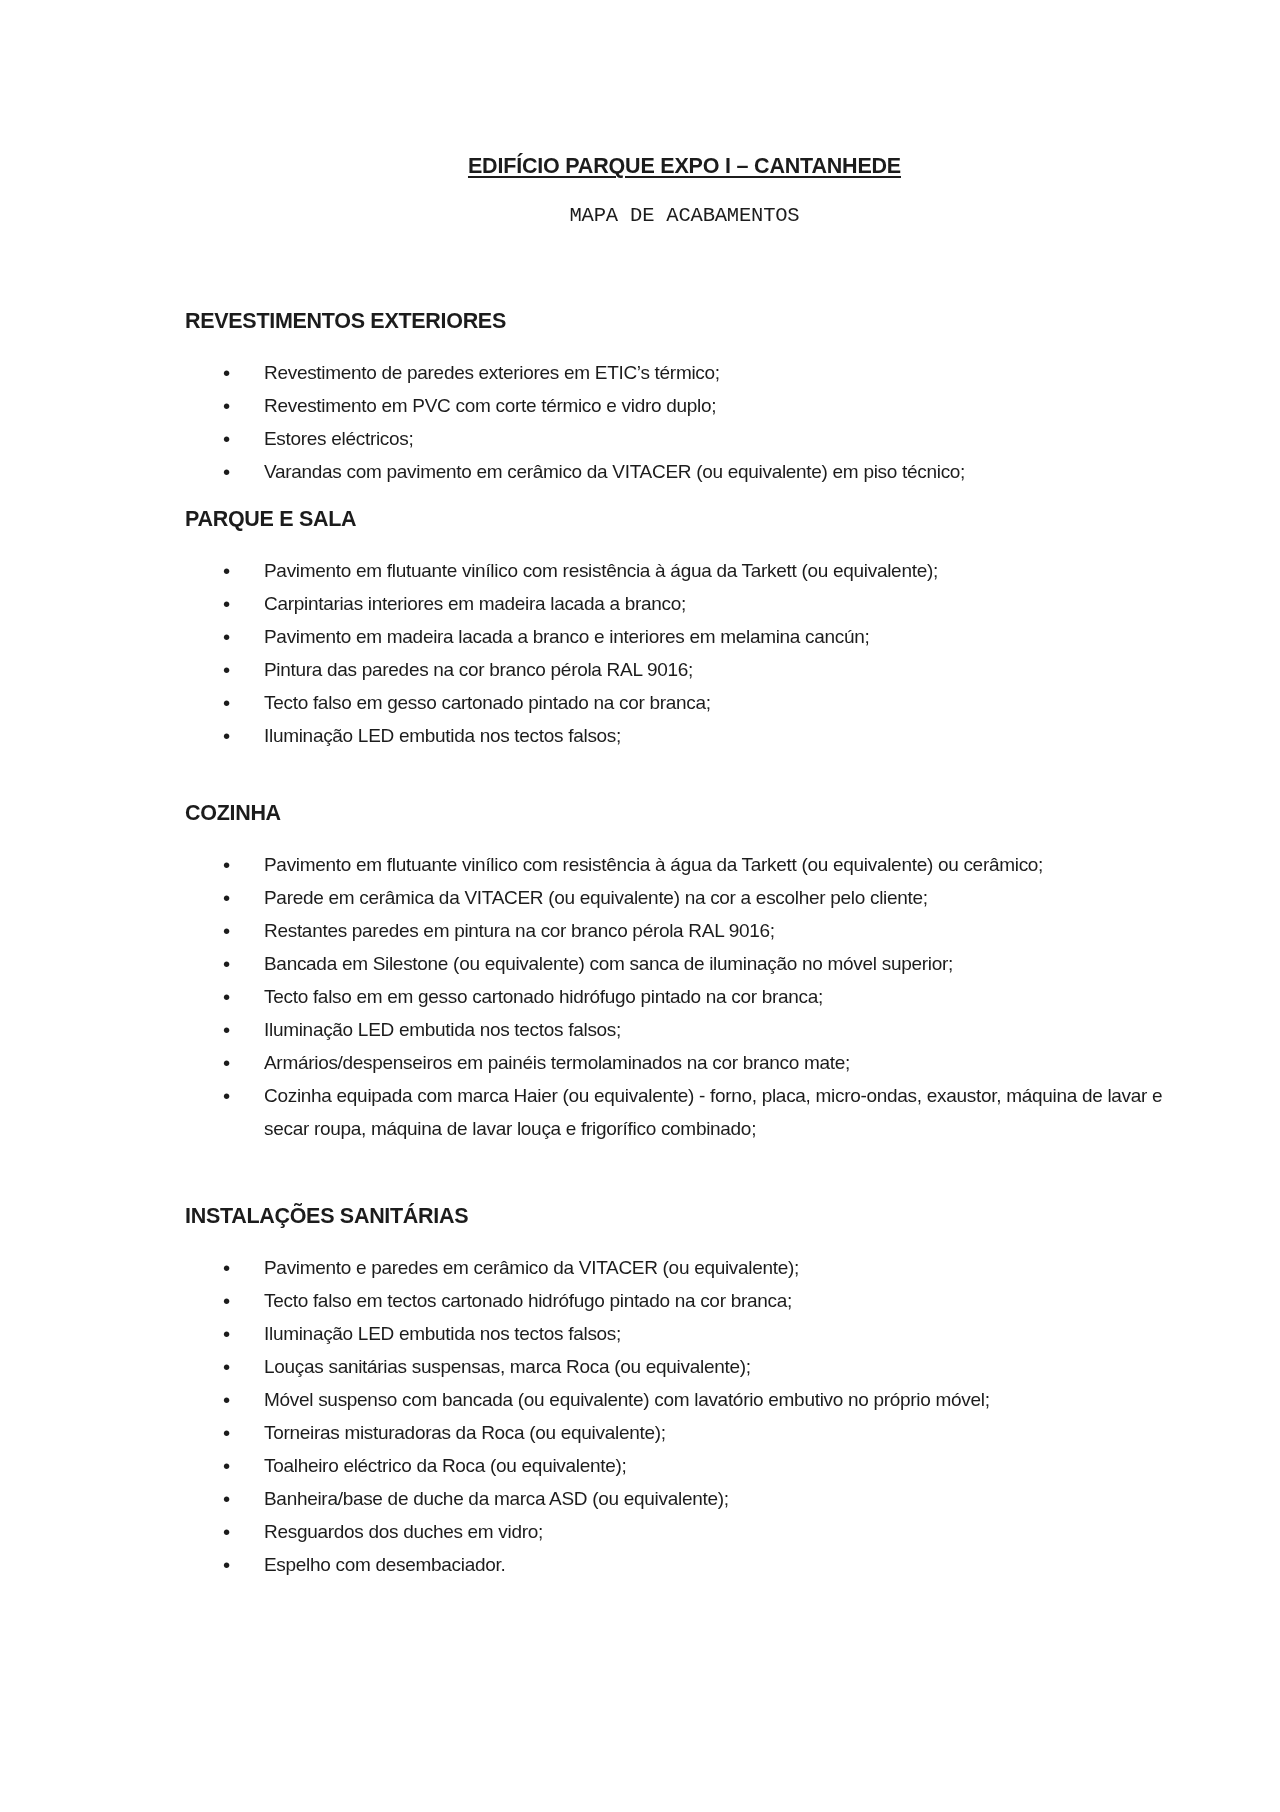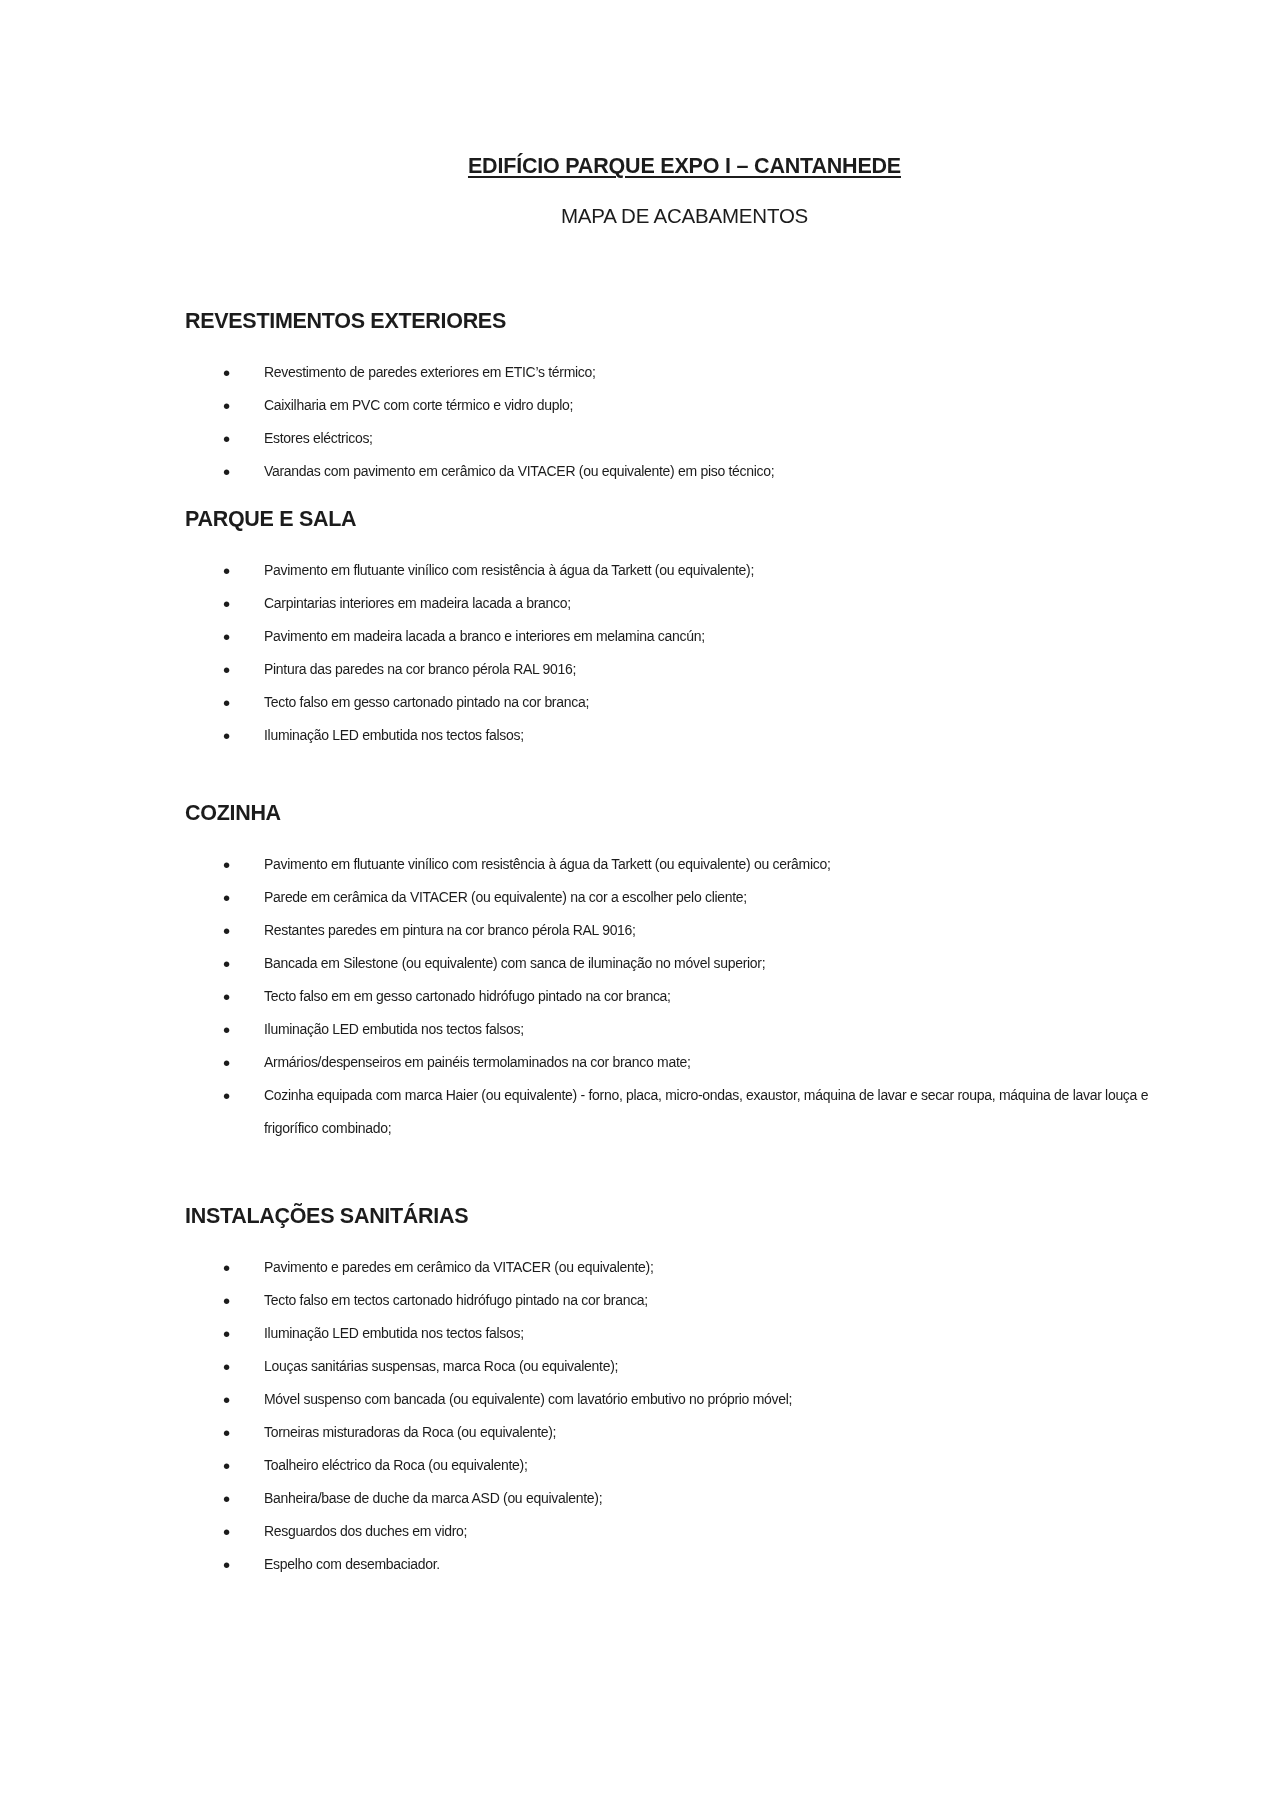--- a/index.html
+++ b/index.html
@@ -29,20 +29,21 @@
     text-underline-offset: 3px;
     text-decoration-thickness: 1.5px;
   }
   .doc-subtitle {
     margin: 24px 0 0 0;
     text-align: center;
     font-size: 20.5px;
     font-weight: normal;
     line-height: 26px;
     letter-spacing: -0.2px;
+    font-family: Liberation Mono, monospace;
   }
   .section { margin: 15px 0 0 0; }
   .section:nth-child(1) { margin-top: 76px; }
   .section:nth-child(3) { margin-top: 45px; }
   .section:nth-child(4) { margin-top: 55px; }
   .section-heading {
     margin: 0;
     font-size: 21.5px;
     font-weight: bold;
     line-height: 33px;
@@ -51,21 +52,21 @@
     text-decoration-thickness: 1.5px;
   }
   .bullet-list {
     margin: 18px 0 0 0;
     padding: 0;
     list-style: none;
   }
   .bullet-item {
     position: relative;
     padding-left: 79px;
-    font-size: 14px;
+    font-size: 19px;
     line-height: 33px;
     letter-spacing: -0.3px;
   }
   .bullet-item::before {
     content: "\2022";
     position: absolute;
     left: 38px;
     top: 0;
     font-size: 20.5px;
     line-height: 33px;
@@ -75,21 +76,21 @@
 <body>
 
 <div class="page">
   <h1 class="doc-title">EDIFÍCIO PARQUE EXPO I – CANTANHEDE</h1>
   <h2 class="doc-subtitle">MAPA DE ACABAMENTOS</h2>
   <main>
       <section class="section">
         <h2 class="section-heading">REVESTIMENTOS EXTERIORES</h2>
         <ul class="bullet-list">
           <li class="bullet-item">Revestimento de paredes exteriores em ETIC’s térmico;</li>
-          <li class="bullet-item">Caixilharia em PVC com corte térmico e vidro duplo;</li>
+          <li class="bullet-item">Revestimento em PVC com corte térmico e vidro duplo;</li>
           <li class="bullet-item">Estores eléctricos;</li>
           <li class="bullet-item">Varandas com pavimento em cerâmico da VITACER (ou equivalente) em piso técnico;</li>
         </ul>
       </section>
       <section class="section">
         <h2 class="section-heading">PARQUE E SALA</h2>
         <ul class="bullet-list">
           <li class="bullet-item">Pavimento em flutuante vinílico com resistência à água da Tarkett (ou equivalente);</li>
           <li class="bullet-item">Carpintarias interiores em madeira lacada a branco;</li>
           <li class="bullet-item">Pavimento em madeira lacada a branco e interiores em melamina cancún;</li>

